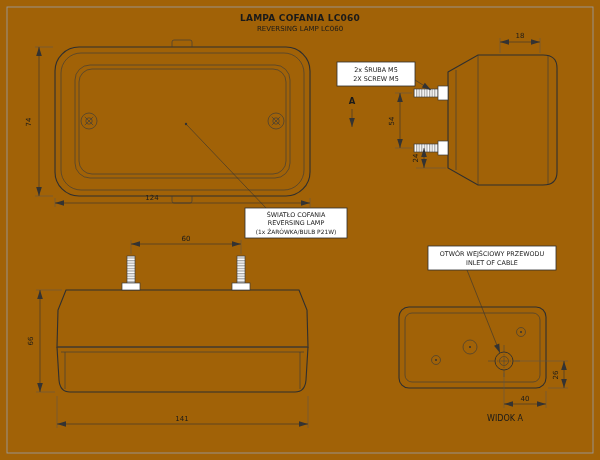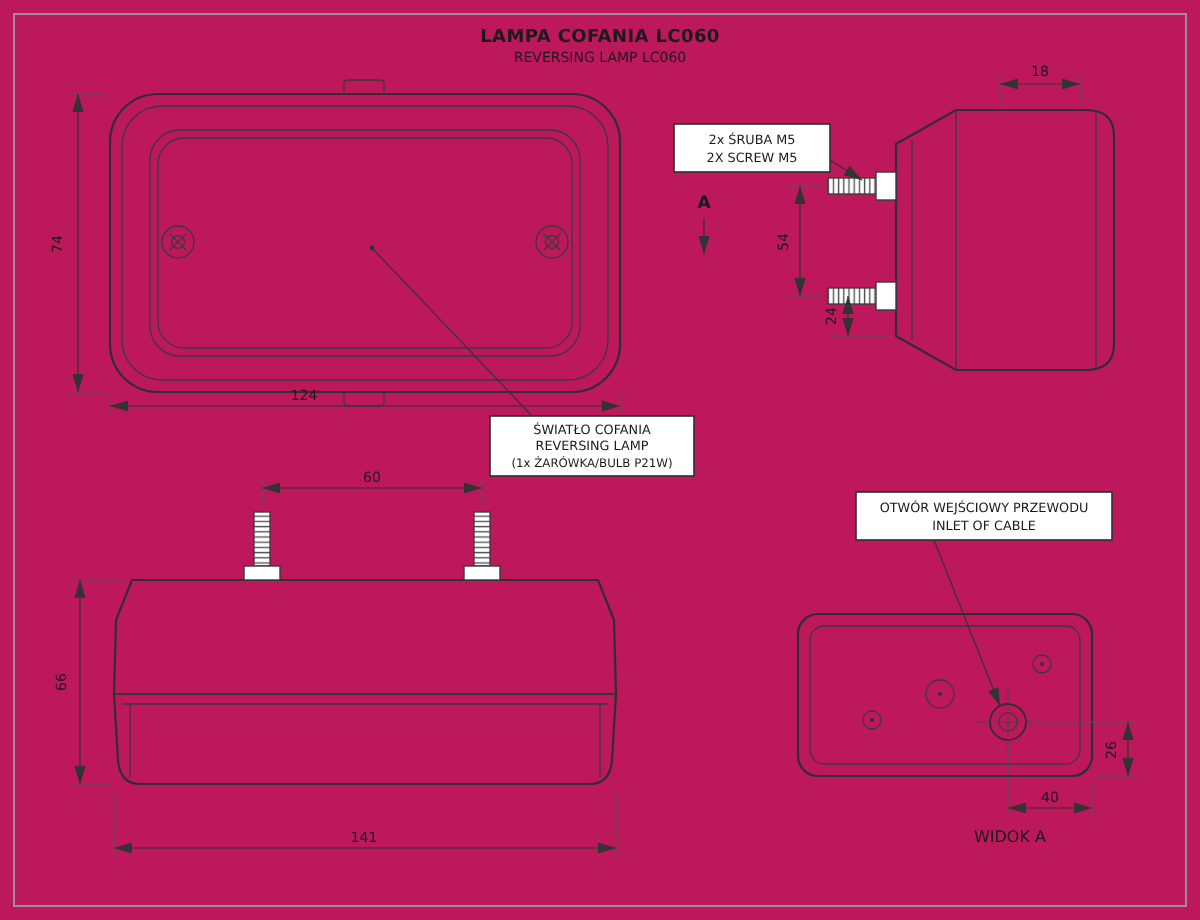--- a/index.html
+++ b/index.html
@@ -1,16 +1,16 @@
 <!DOCTYPE html>
 <html><head>
 <meta charset="utf-8">
 <style>
   html,body{margin:0;padding:0;background:#ffffff;}
-  #stage{width:600px;height:460px;position:relative;background:#be185d;overflow:hidden;}
+  #stage{width:600px;height:460px;position:relative;background:#a16207;overflow:hidden;}
   svg{display:block;}
   text{font-family:"DejaVu Sans", sans-serif;fill:#1a1a1a;}
   .t-main{font-size:9px;font-weight:bold;letter-spacing:.2px;}
   .t-sub{font-size:7px;}
   .dim{font-size:7px;}
   .note{font-size:6.4px;}
   .note-sm{font-size:5.9px;}
   .viewlbl{font-size:8px;}
   .seclbl{font-size:8.5px;font-weight:bold;}
   .outline{fill:none;stroke:#2f2f2f;}

